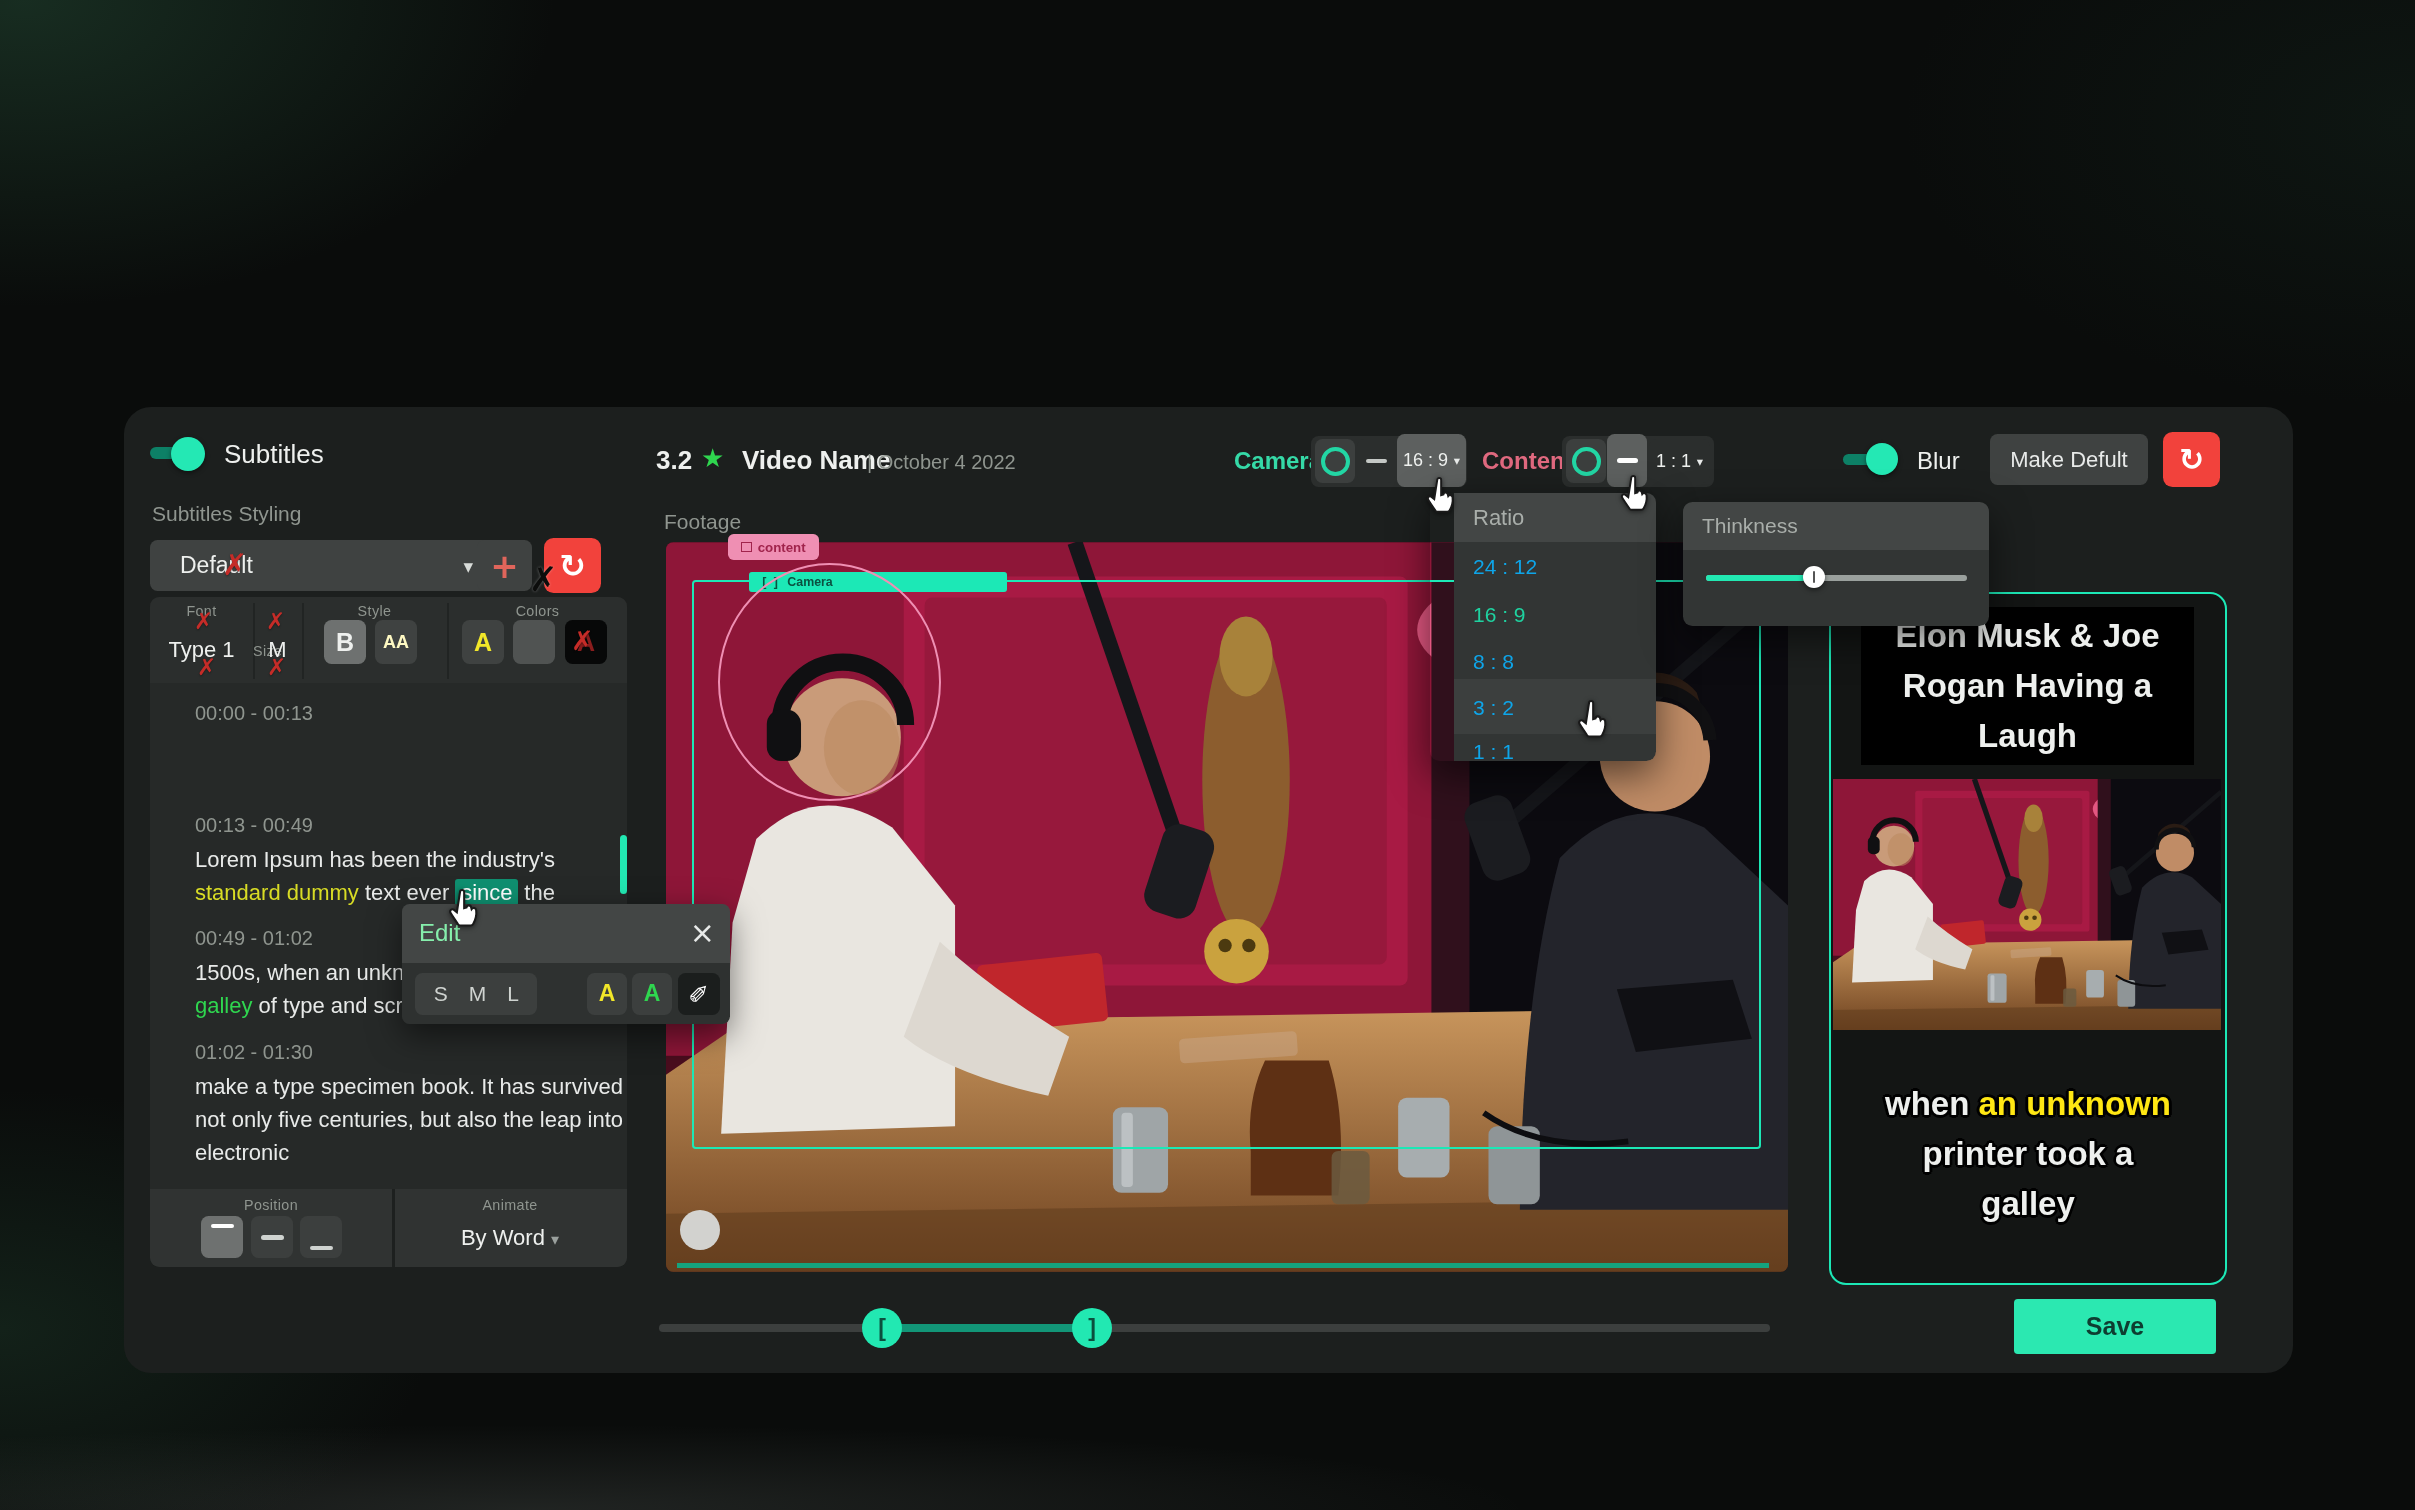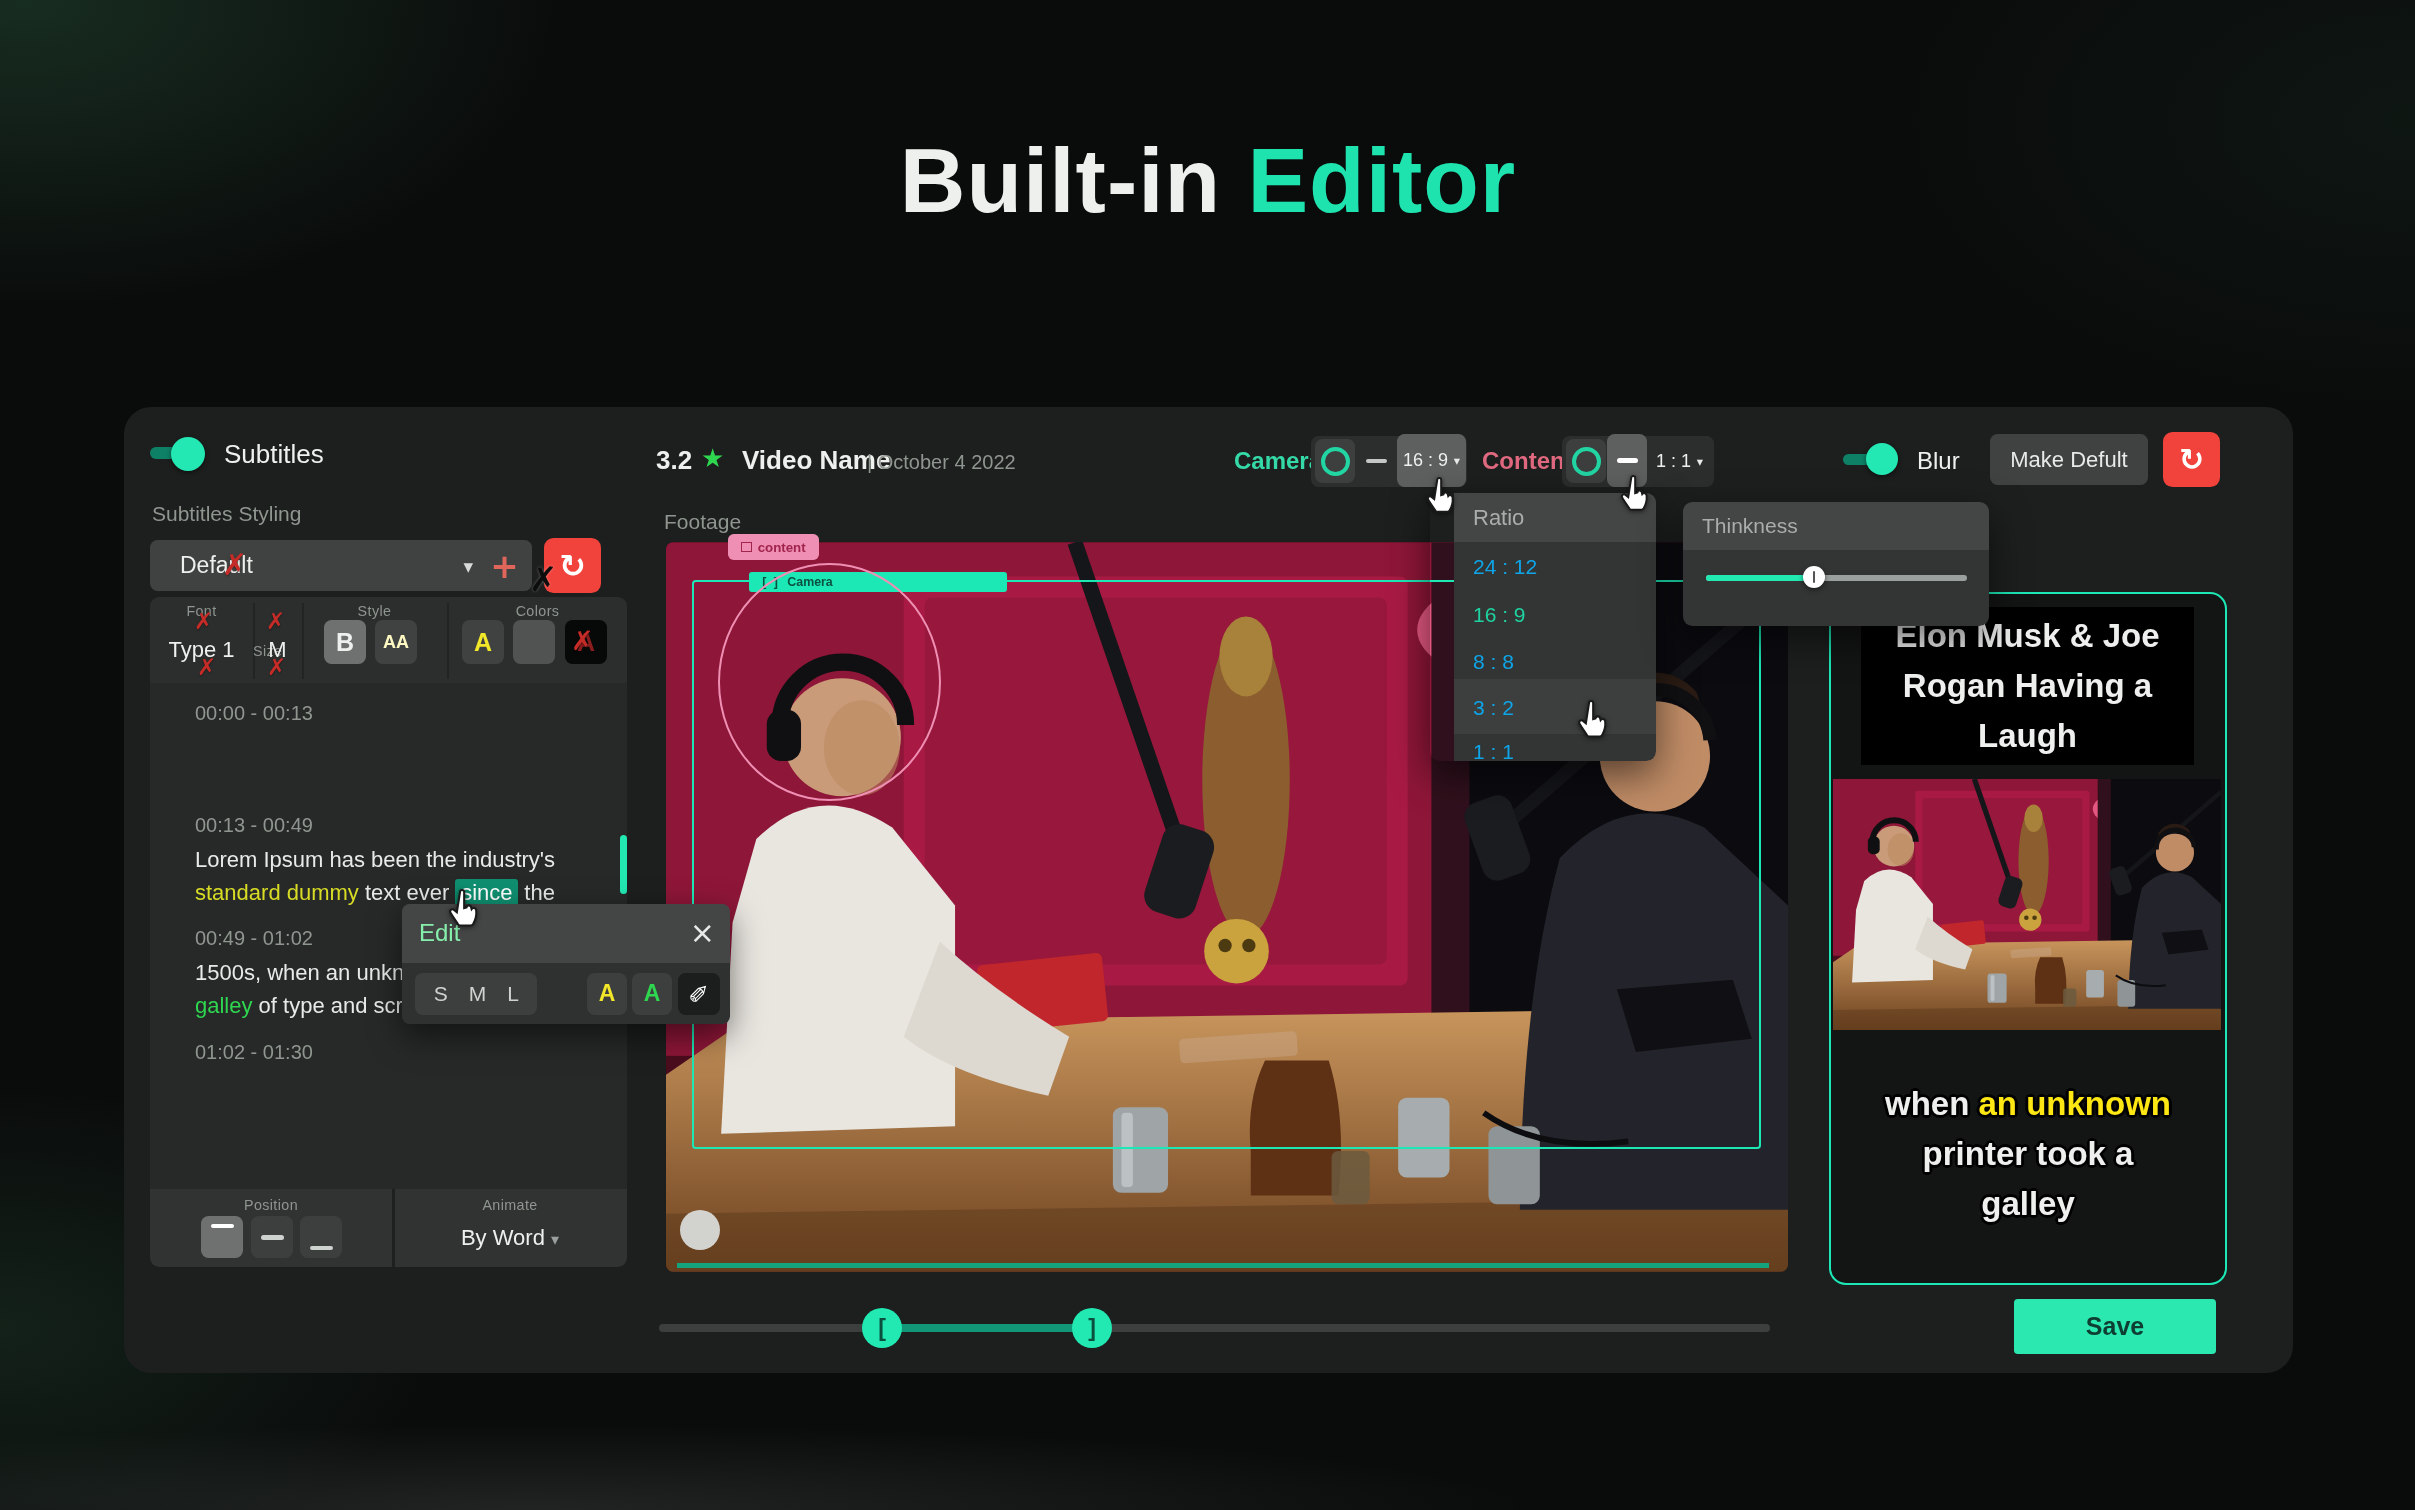--- a/index.html
+++ b/index.html
@@ -91,23 +91,20 @@
       <path d="M860 600 q60 42 152 30" stroke="#0d0d10" stroke-width="6" fill="none"></path>
     </g>
     <symbol id="hand" viewBox="0 0 24 28">
       <path d="M9.5 2.2c0-1.6 2.6-1.6 2.6 0v10.3l1.5-.5c.4-1.8 2.8-1.6 3 .3l.2.8c.9-1.2 2.7-.7 2.9.8.3 2.6-.6 6.3-1.9 8.6-.3.6-.9 1-1.6 1h-6.3c-.6 0-1.2-.3-1.6-.8-1.2-1.7-3.6-5.2-4.8-7.2-.9-1.5.9-3 2.2-1.9l1.8 1.5z" fill="#fff" stroke="#1a1a1a" stroke-width="1.3"></path>
     </symbol>
   </defs>
 </svg>
 
 <div class="stage">
 
-  <div class="abs heading" style="top:135px;left:0;">
-    <span>Built-in</span><span> </span><span style="color:#1fe3ae">Editor</span>
-  </div>
 
   <div class="abs panel" style="left:124px;top:407px;width:2169px;height:966px;"></div>
 
   <div class="abs toggle-track" style="left:150px;top:447px;width:53px;height:12.4px;"></div>
   <div class="abs toggle-knob" style="left:171px;top:437px;width:34px;height:34px;"></div>
   <div class="abs" style="left:224px;top:439px;font-size:26px;">Subtitles</div>
 
   <div class="abs lbl" style="left:152px;top:502px;">Subtitles Styling</div>
 
   <div class="abs btn" style="left:150px;top:540px;width:314px;height:51px;justify-content:flex-start;padding-left:30px;font-size:23px;">
@@ -157,20 +154,21 @@
     <div class="abs" style="left:45px;top:217px;width:438px;">
       <div class="time">00:13 - 00:49</div>
       <p class="subtxt"><span>Lorem Ipsum has been the industry's </span><span class="yellow">standard dummy</span><span> text ever </span><span class="hl">since</span><span> the</span></p>
     </div>
     <div class="abs" style="left:45px;top:330px;width:438px;">
       <div class="time">00:49 - 01:02</div>
       <p class="subtxt"><span>1500s, when an unknown</span><br><span class="green">galley</span><span> of type and scra</span></p>
     </div>
     <div class="abs" style="left:45px;top:444px;width:438px;">
       <div class="time">01:02 - 01:30</div>
+      <p class="subtxt">make a type specimen book. It has survived not only five centuries, but also the leap into electronic</p>
     </div>
 
     <div class="abs" style="left:470px;top:238px;width:6.7px;height:59px;border-radius:3.8px;background:#22e8b2;"></div>
 
     <div class="abs" style="left:0;top:592px;width:477px;height:78px;background:#303332;">
       <div class="abs" style="left:242px;top:0;width:2.9px;height:78px;background:#1d201f;"></div>
       <div class="abs tinylbl" style="left:0;top:7.6px;width:242px;text-align:center;">Position</div>
       <div class="posbtn" style="left:51px;top:27px;background:#6e7170;">
           <div class="posbar" style="top:7.6px;background:#fff;"></div>
         </div>

